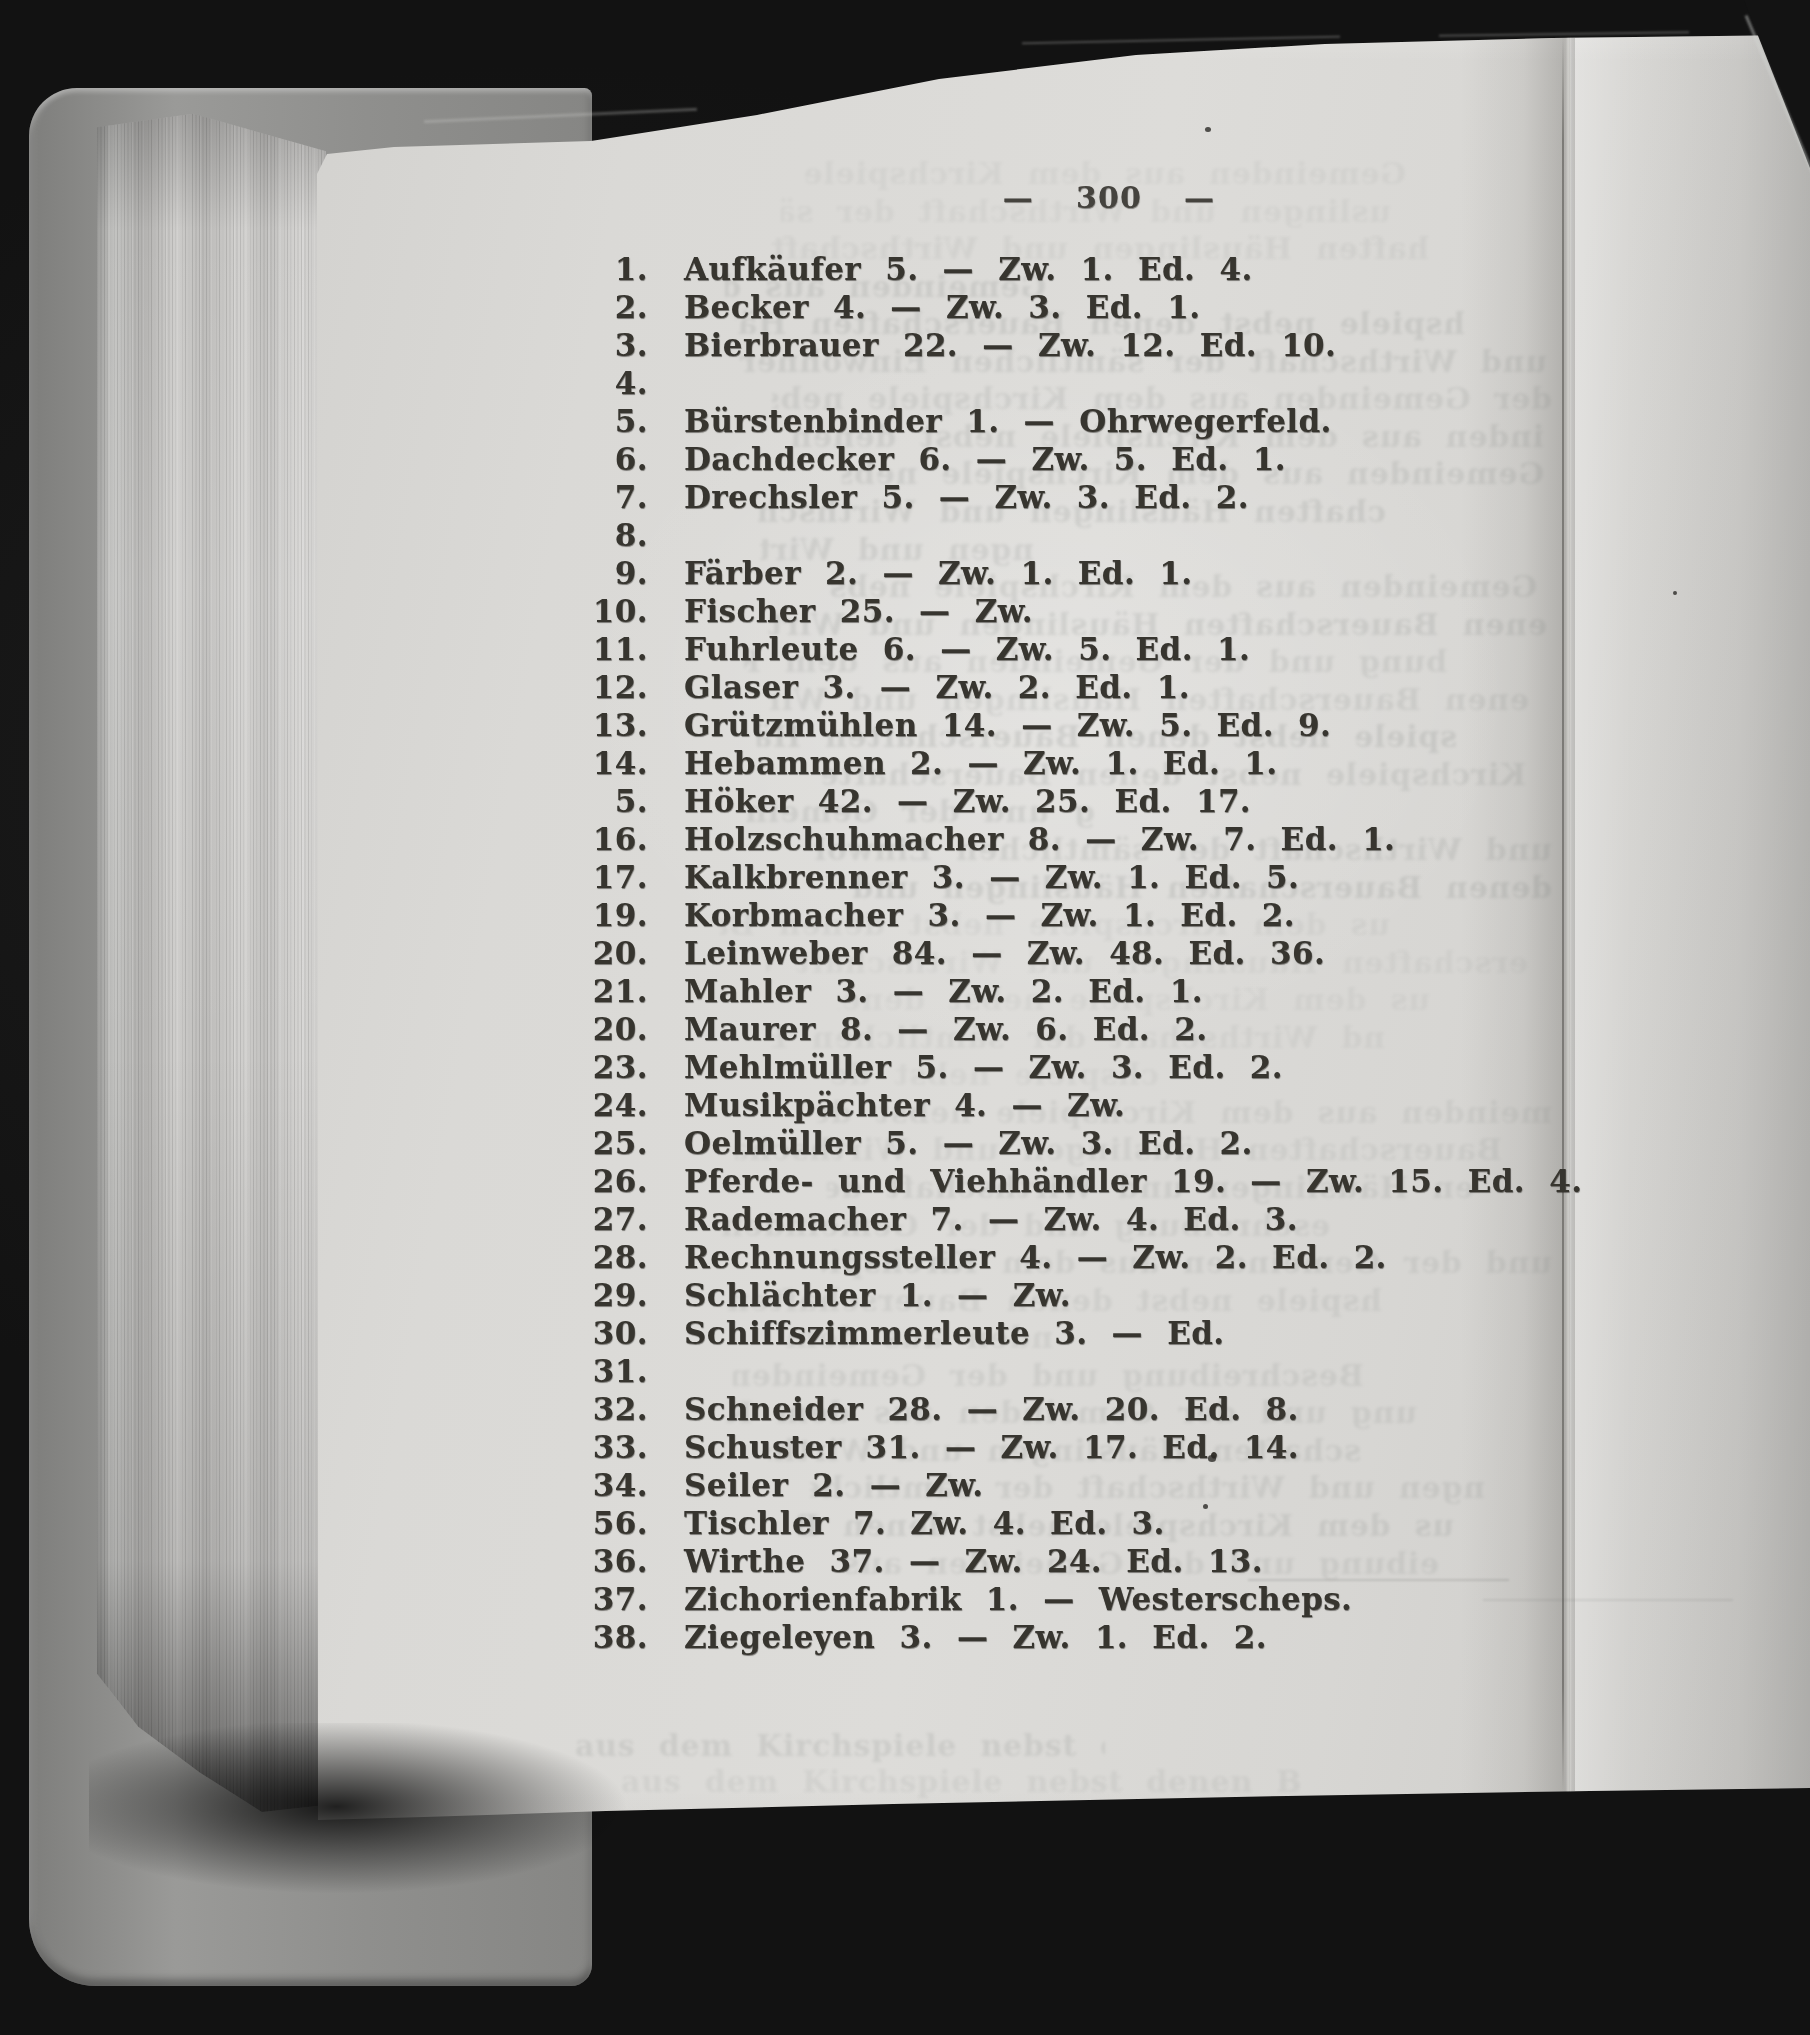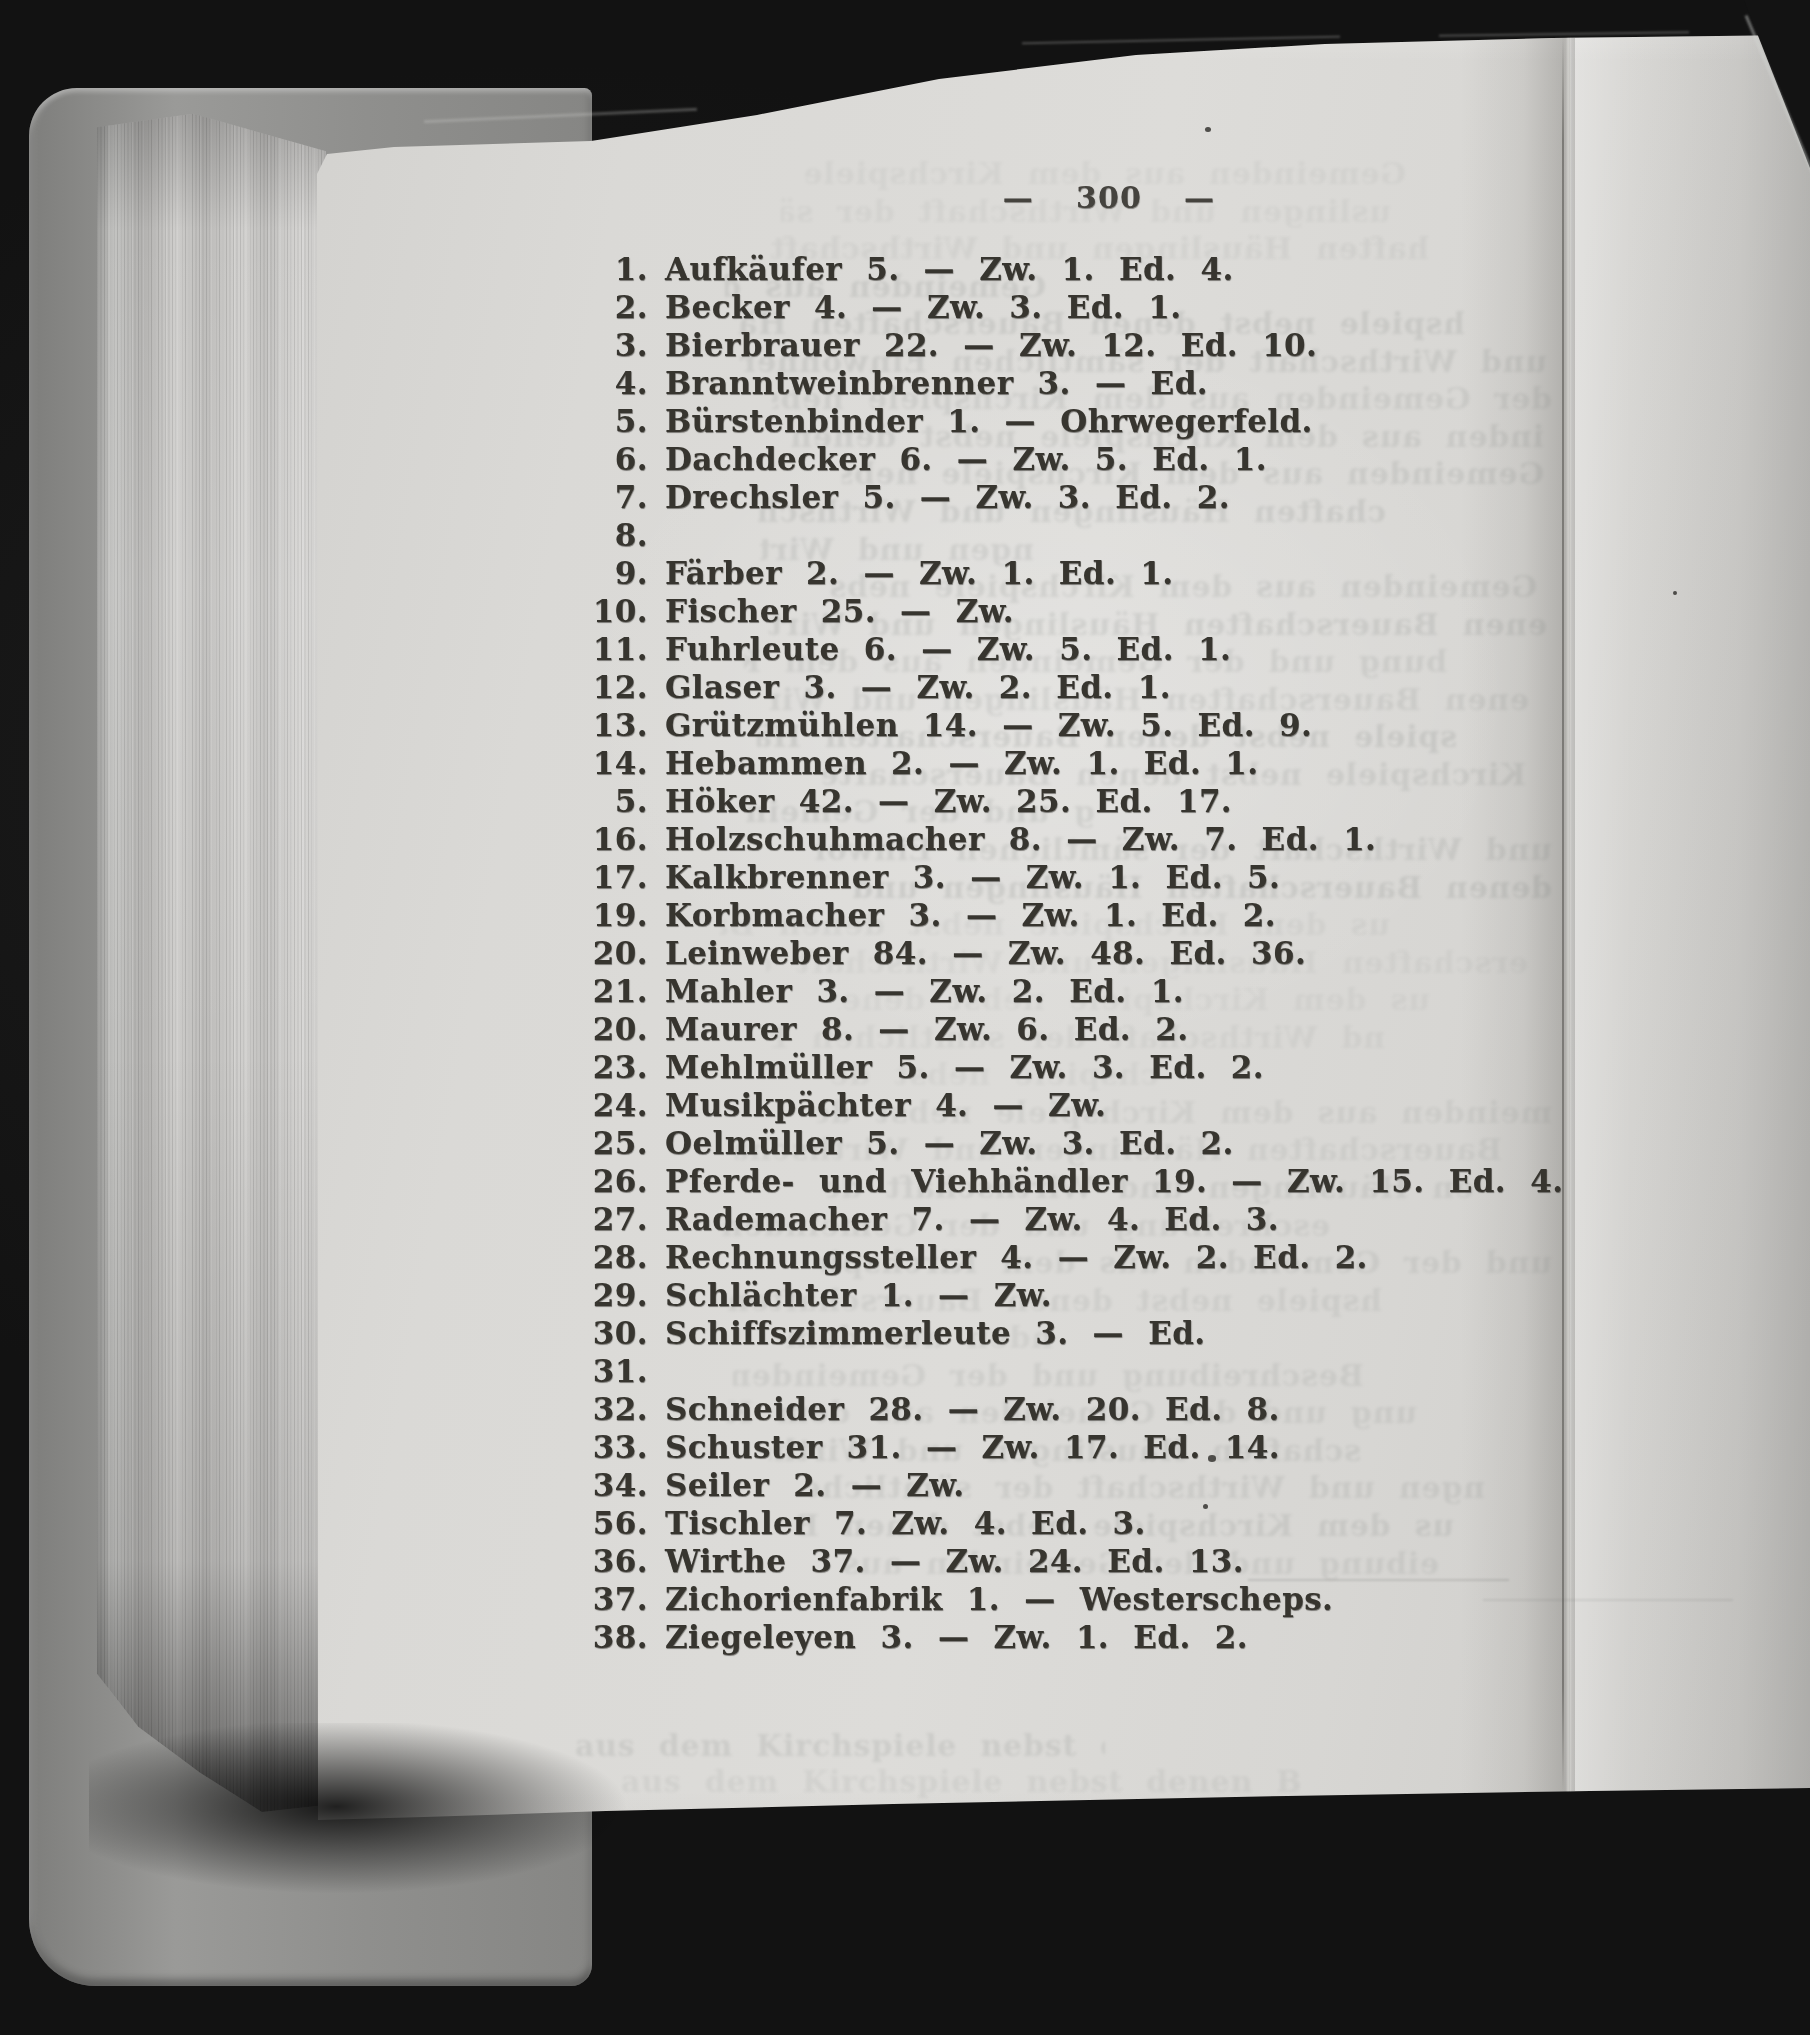--- a/index.html
+++ b/index.html
@@ -41,21 +41,21 @@
   
   .content{position:absolute;inset:0;color:#36342f;}
   .page-header{position:absolute;top:180px;left:965px;width:288px;display:flex;justify-content:center;gap:42px;
     font-size:30px;font-weight:700;color:#45433e;letter-spacing:.04em;
     text-shadow:0.5px 0.6px 0.8px rgba(45,43,40,.5);}
   .list{position:absolute;top:251px;left:485px;}
   .row{display:flex;height:38px;align-items:baseline;white-space:nowrap;
     font-size:31px;font-weight:700;letter-spacing:0.4px;word-spacing:.42em;color:#37352f;
     text-shadow:0.5px 0.7px 0.8px rgba(45,43,40,.55);}
   .row .no{width:163px;text-align:right;flex:0 0 auto;}
-  .row .txt{margin-left:17px;}
+  .row .txt{margin-left:36px;}
   
   .ghost{position:absolute;font-size:30px;font-weight:700;color:#6d726f;
     white-space:nowrap;overflow:hidden;filter:blur(1.7px);letter-spacing:0.8px;word-spacing:.4em;
     transform:scaleX(-1);}
   .ghost.plain{transform:none;filter:blur(1.4px);}
   .rule{position:absolute;height:2.3px;background:#5c5f5c;filter:blur(0.9px);}
   
   .streak{position:absolute;height:2.3px;background:rgba(205,205,202,.30);filter:blur(1.1px);}
   
   .corner{position:absolute;inset:0;clip-path:polygon(1744px 0px,1810px 0px,1810px 168px);background:#131313;}
@@ -137,21 +137,20 @@
           <div class="row">
             <span class="no">2.</span>
             <span class="txt">Becker 4. — Zw. 3. Ed. 1.</span>
           </div>
           <div class="row">
             <span class="no">3.</span>
             <span class="txt">Bierbrauer 22. — Zw. 12. Ed. 10.</span>
           </div>
           <div class="row">
             <span class="no">4.</span>
-            <span class="txt">Branntweinbrenner 3. — Ed.</span>
           </div>
           <div class="row">
             <span class="no">5.</span>
             <span class="txt">Bürstenbinder 1. — Ohrwegerfeld.</span>
           </div>
           <div class="row">
             <span class="no">6.</span>
             <span class="txt">Dachdecker 6. — Zw. 5. Ed. 1.</span>
           </div>
           <div class="row">

